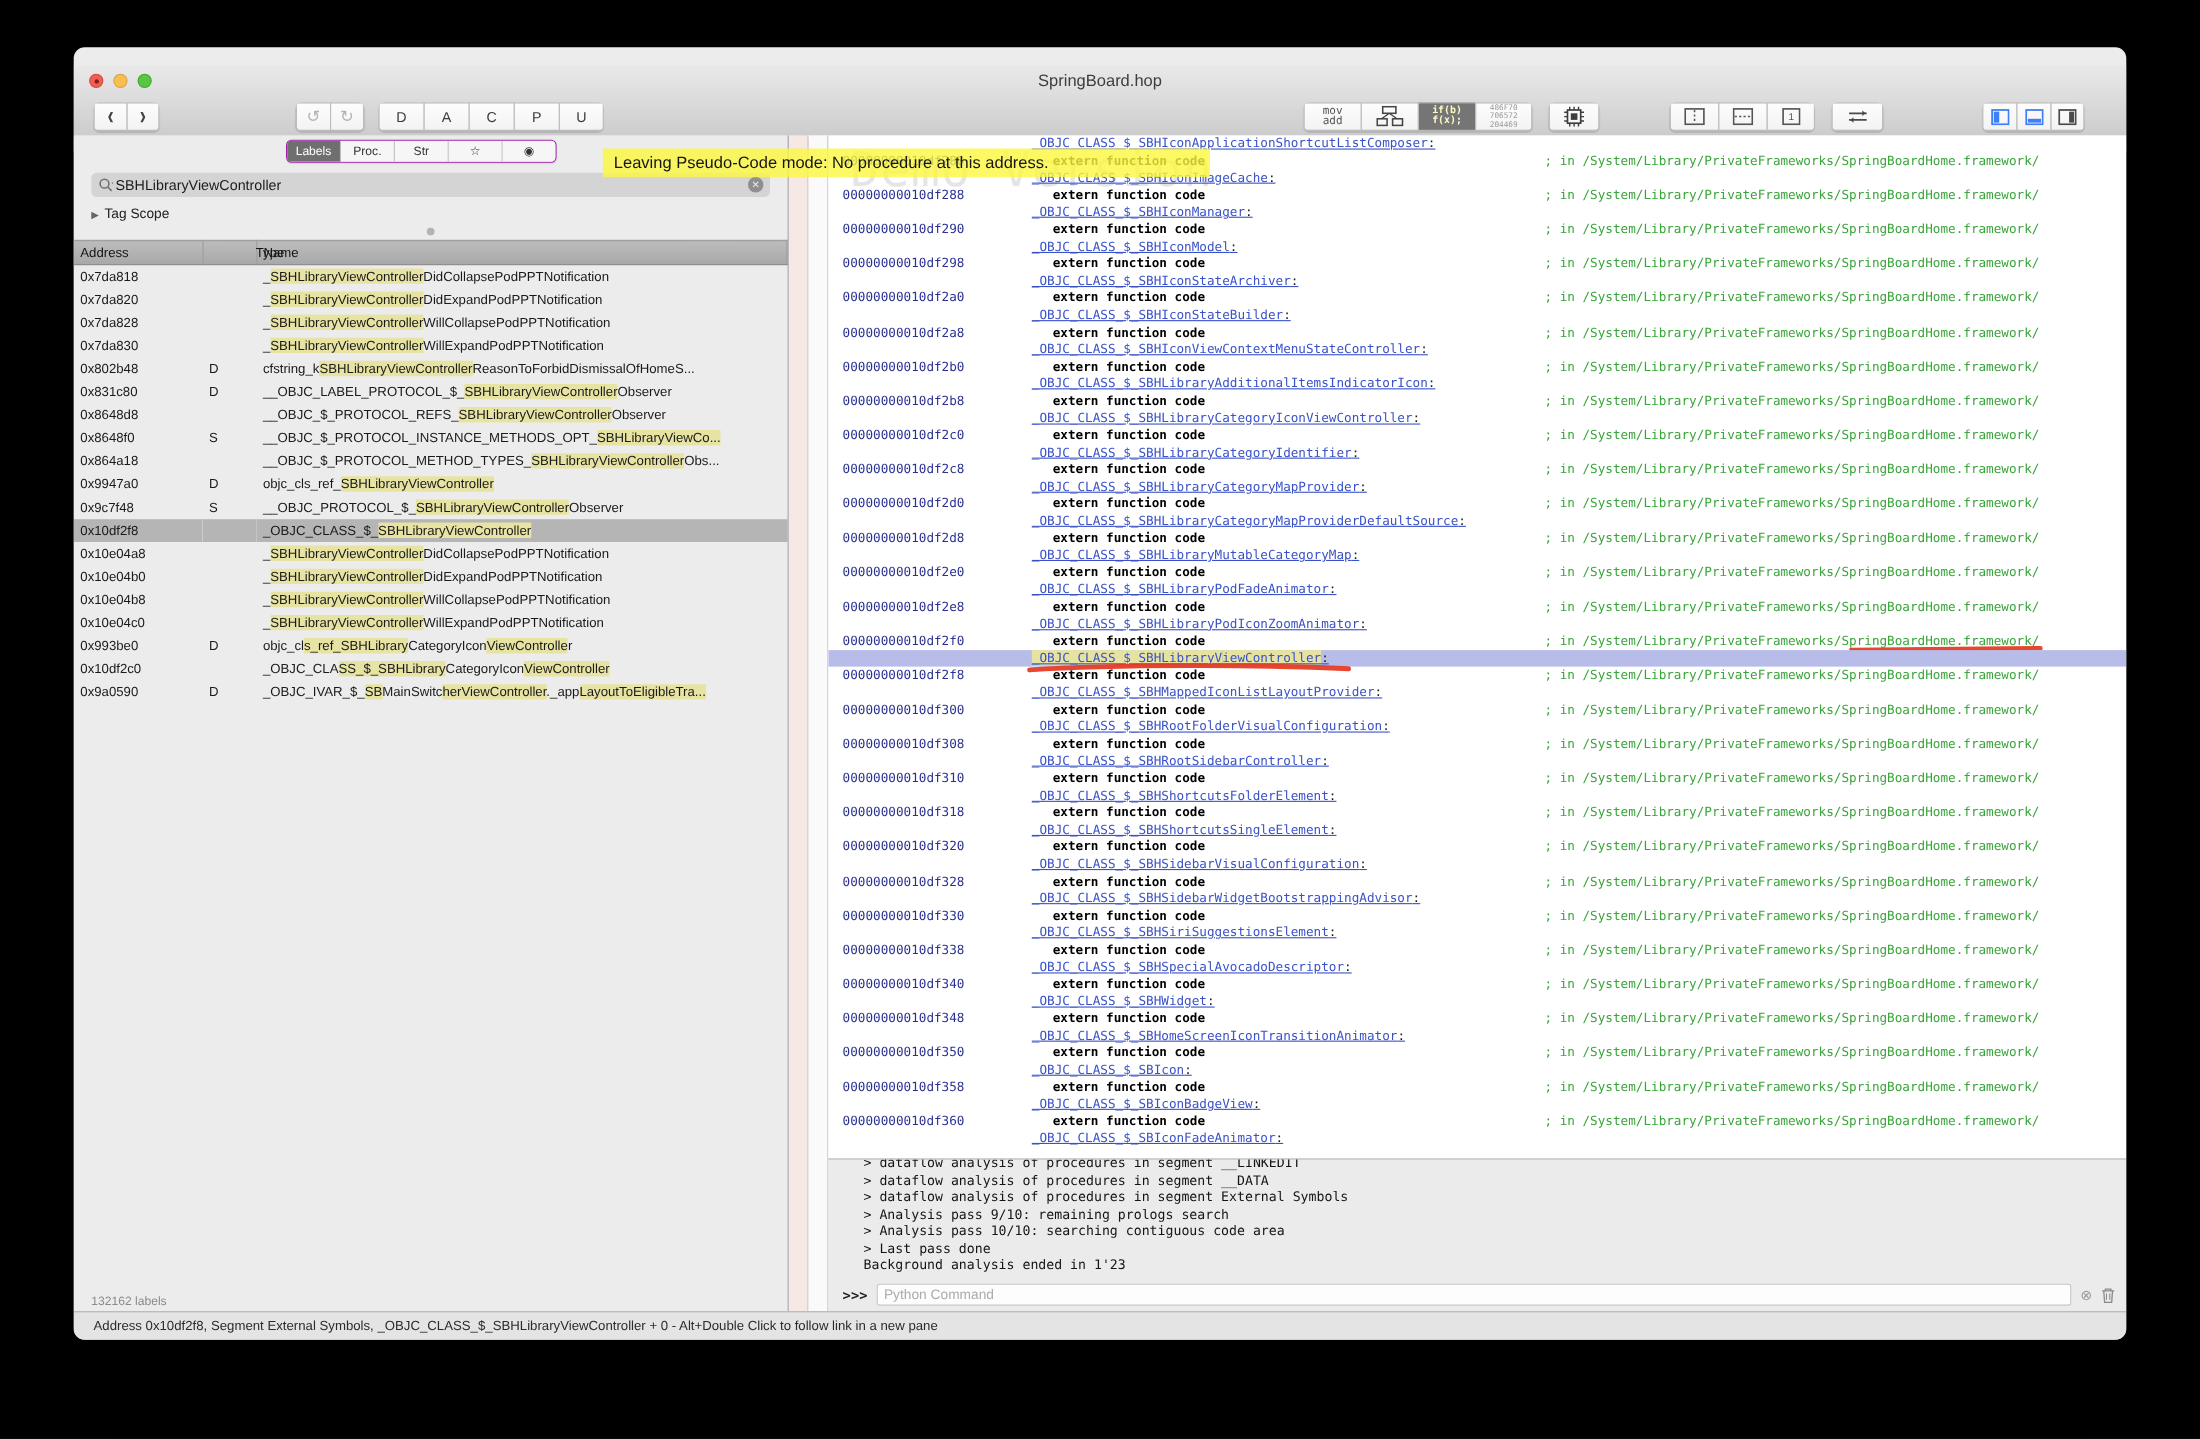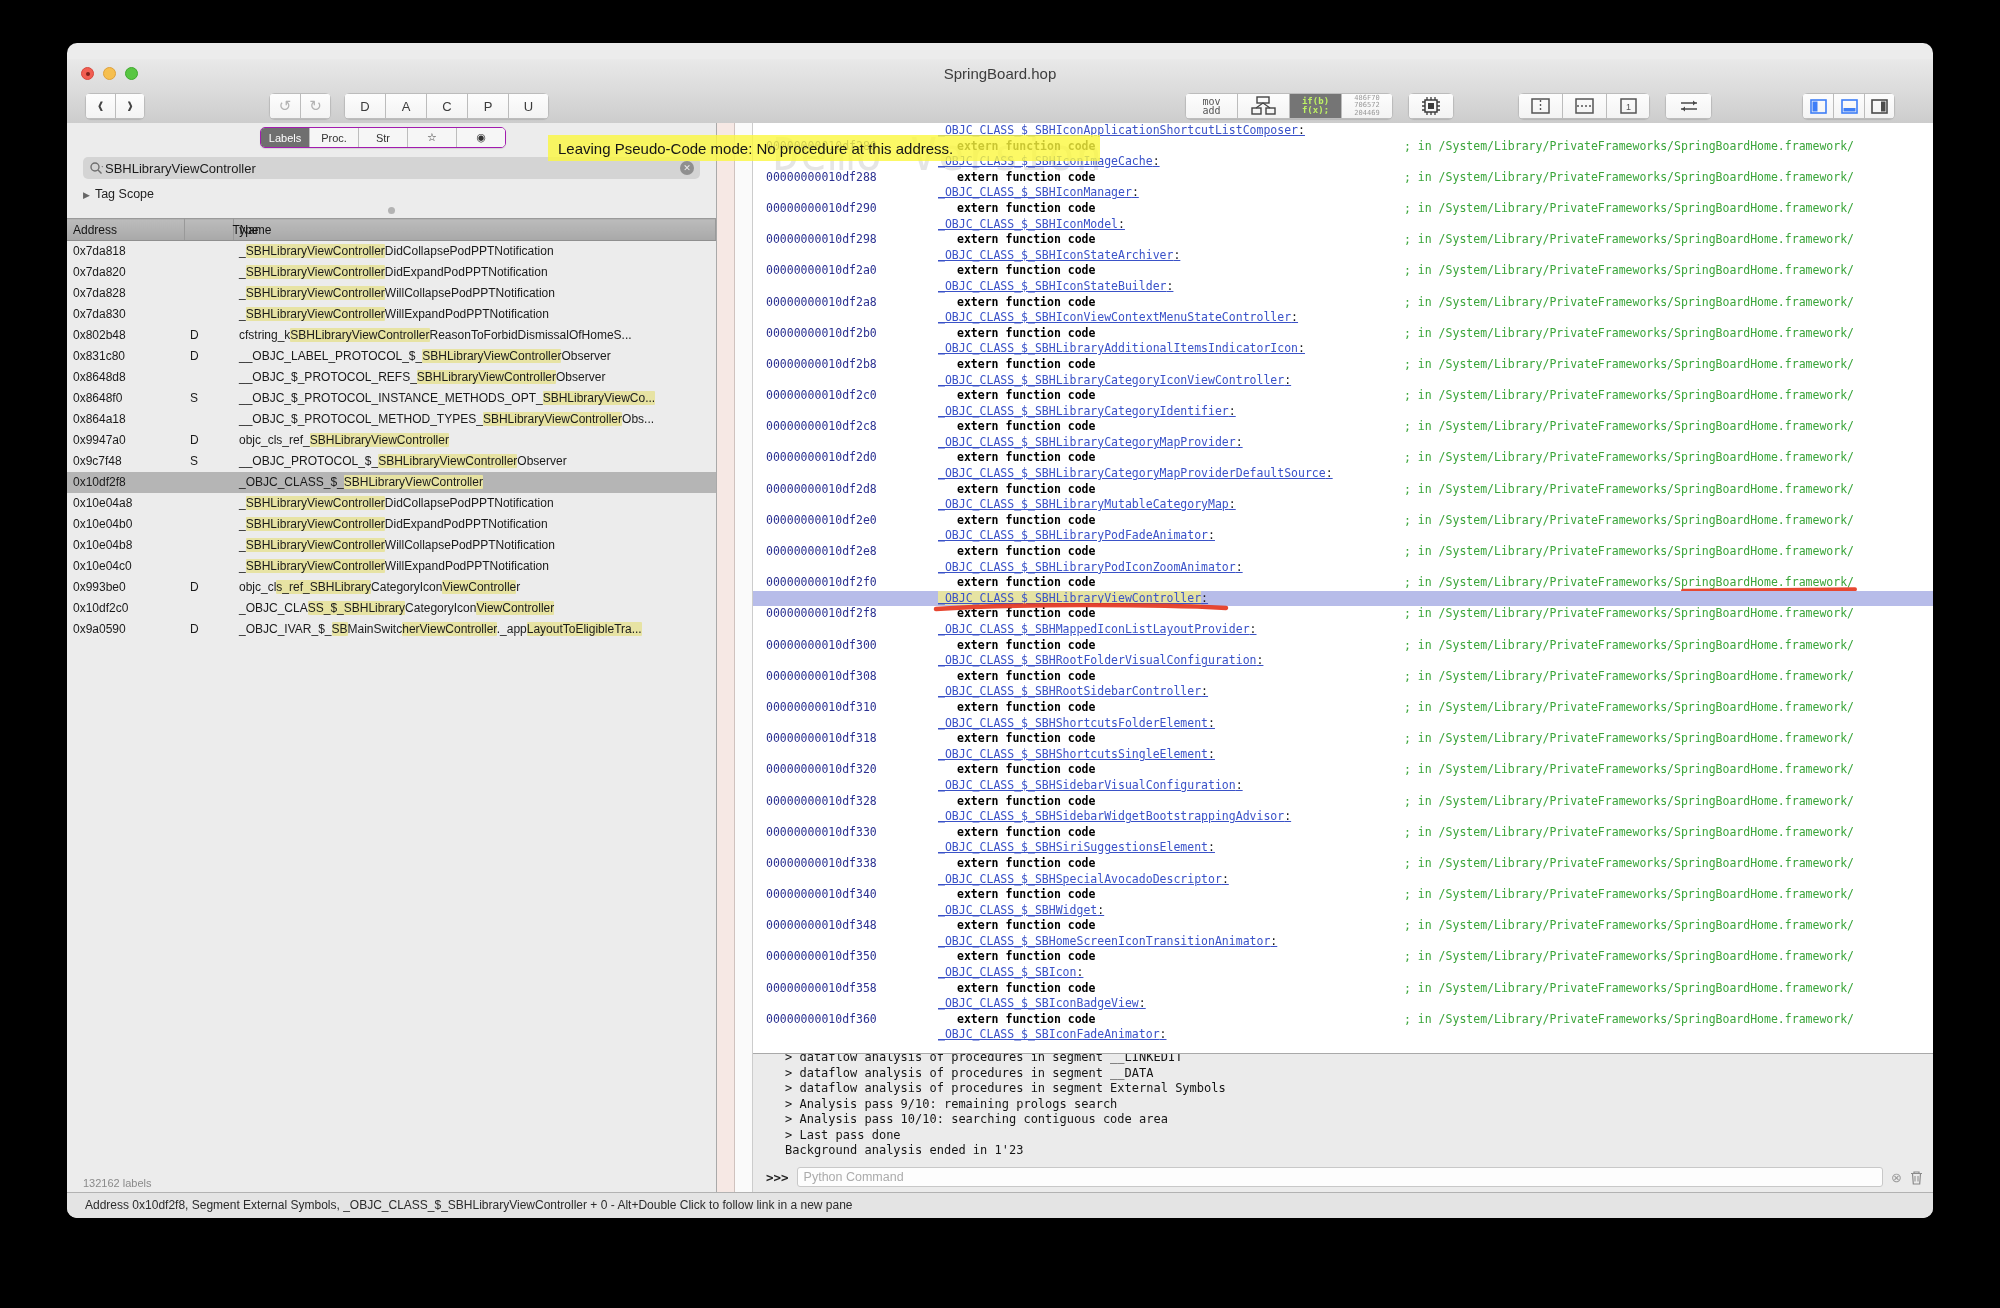--- a/index.html
+++ b/index.html
@@ -17,21 +17,21 @@
   .light.red::after { content:""; position:absolute; left:4px; top:4px; width:4px; height:4px; border-radius:50%; background:#7e201a; }
   .light.yellow { background:#f6bf4f; border:1px solid #dfa13b; }
   .light.green { background:#58c642; border:1px solid #3fa92e; }
   .wtitle { text-align:center; line-height:30px; font-size:15px; color:#3d3d3d; }
   
   .toolbar { height:36px; background:linear-gradient(#dcdcdc,#cccccc); border-bottom:1px solid #a6a6a6; position:relative; }
   .tbtn, .seg { background:linear-gradient(#fdfdfd,#f3f3f3); border:1px solid #bcbcbc; }
   .group { position:absolute; top:4px; display:flex; border-radius:6px; overflow:hidden; box-shadow:0 1px 1px rgba(0,0,0,.12); }
   .group .seg { border-right-width:0; height:26px; display:flex; align-items:center; justify-content:center; color:#3c3c3c; }
   .group .seg:last-child { border-right-width:1px; }
-  .seg.dark { background:#757575; color:#bef264; }
+  .seg.dark { background:#757575; color:#fef9c3; }
   .chev { font-size:17px; color:#444; font-weight:bold; transform:scaleY(1.4); }
   .arr { font-size:15px; color:#b3b3b3; }
   .letters { font-size:13px; }
   .tiny2 { font-family:"DejaVu Sans Mono", monospace; font-size:10px; line-height:9px; color:#555; text-align:center; }
   .hex3 { font-family:"DejaVu Sans Mono", monospace; font-size:7px; line-height:7.5px; color:#9a9a9a; }
   .pcode { font-family:"DejaVu Sans Mono", monospace; font-size:9px; line-height:9px; font-weight:bold; }
   svg.icon { display:block; }
   
   .navbar { height:13px; position:relative; background:#f1eff1; border-bottom:1px solid #a9a9a9; }
   .nseg { position:absolute; top:0; height:100%; }

